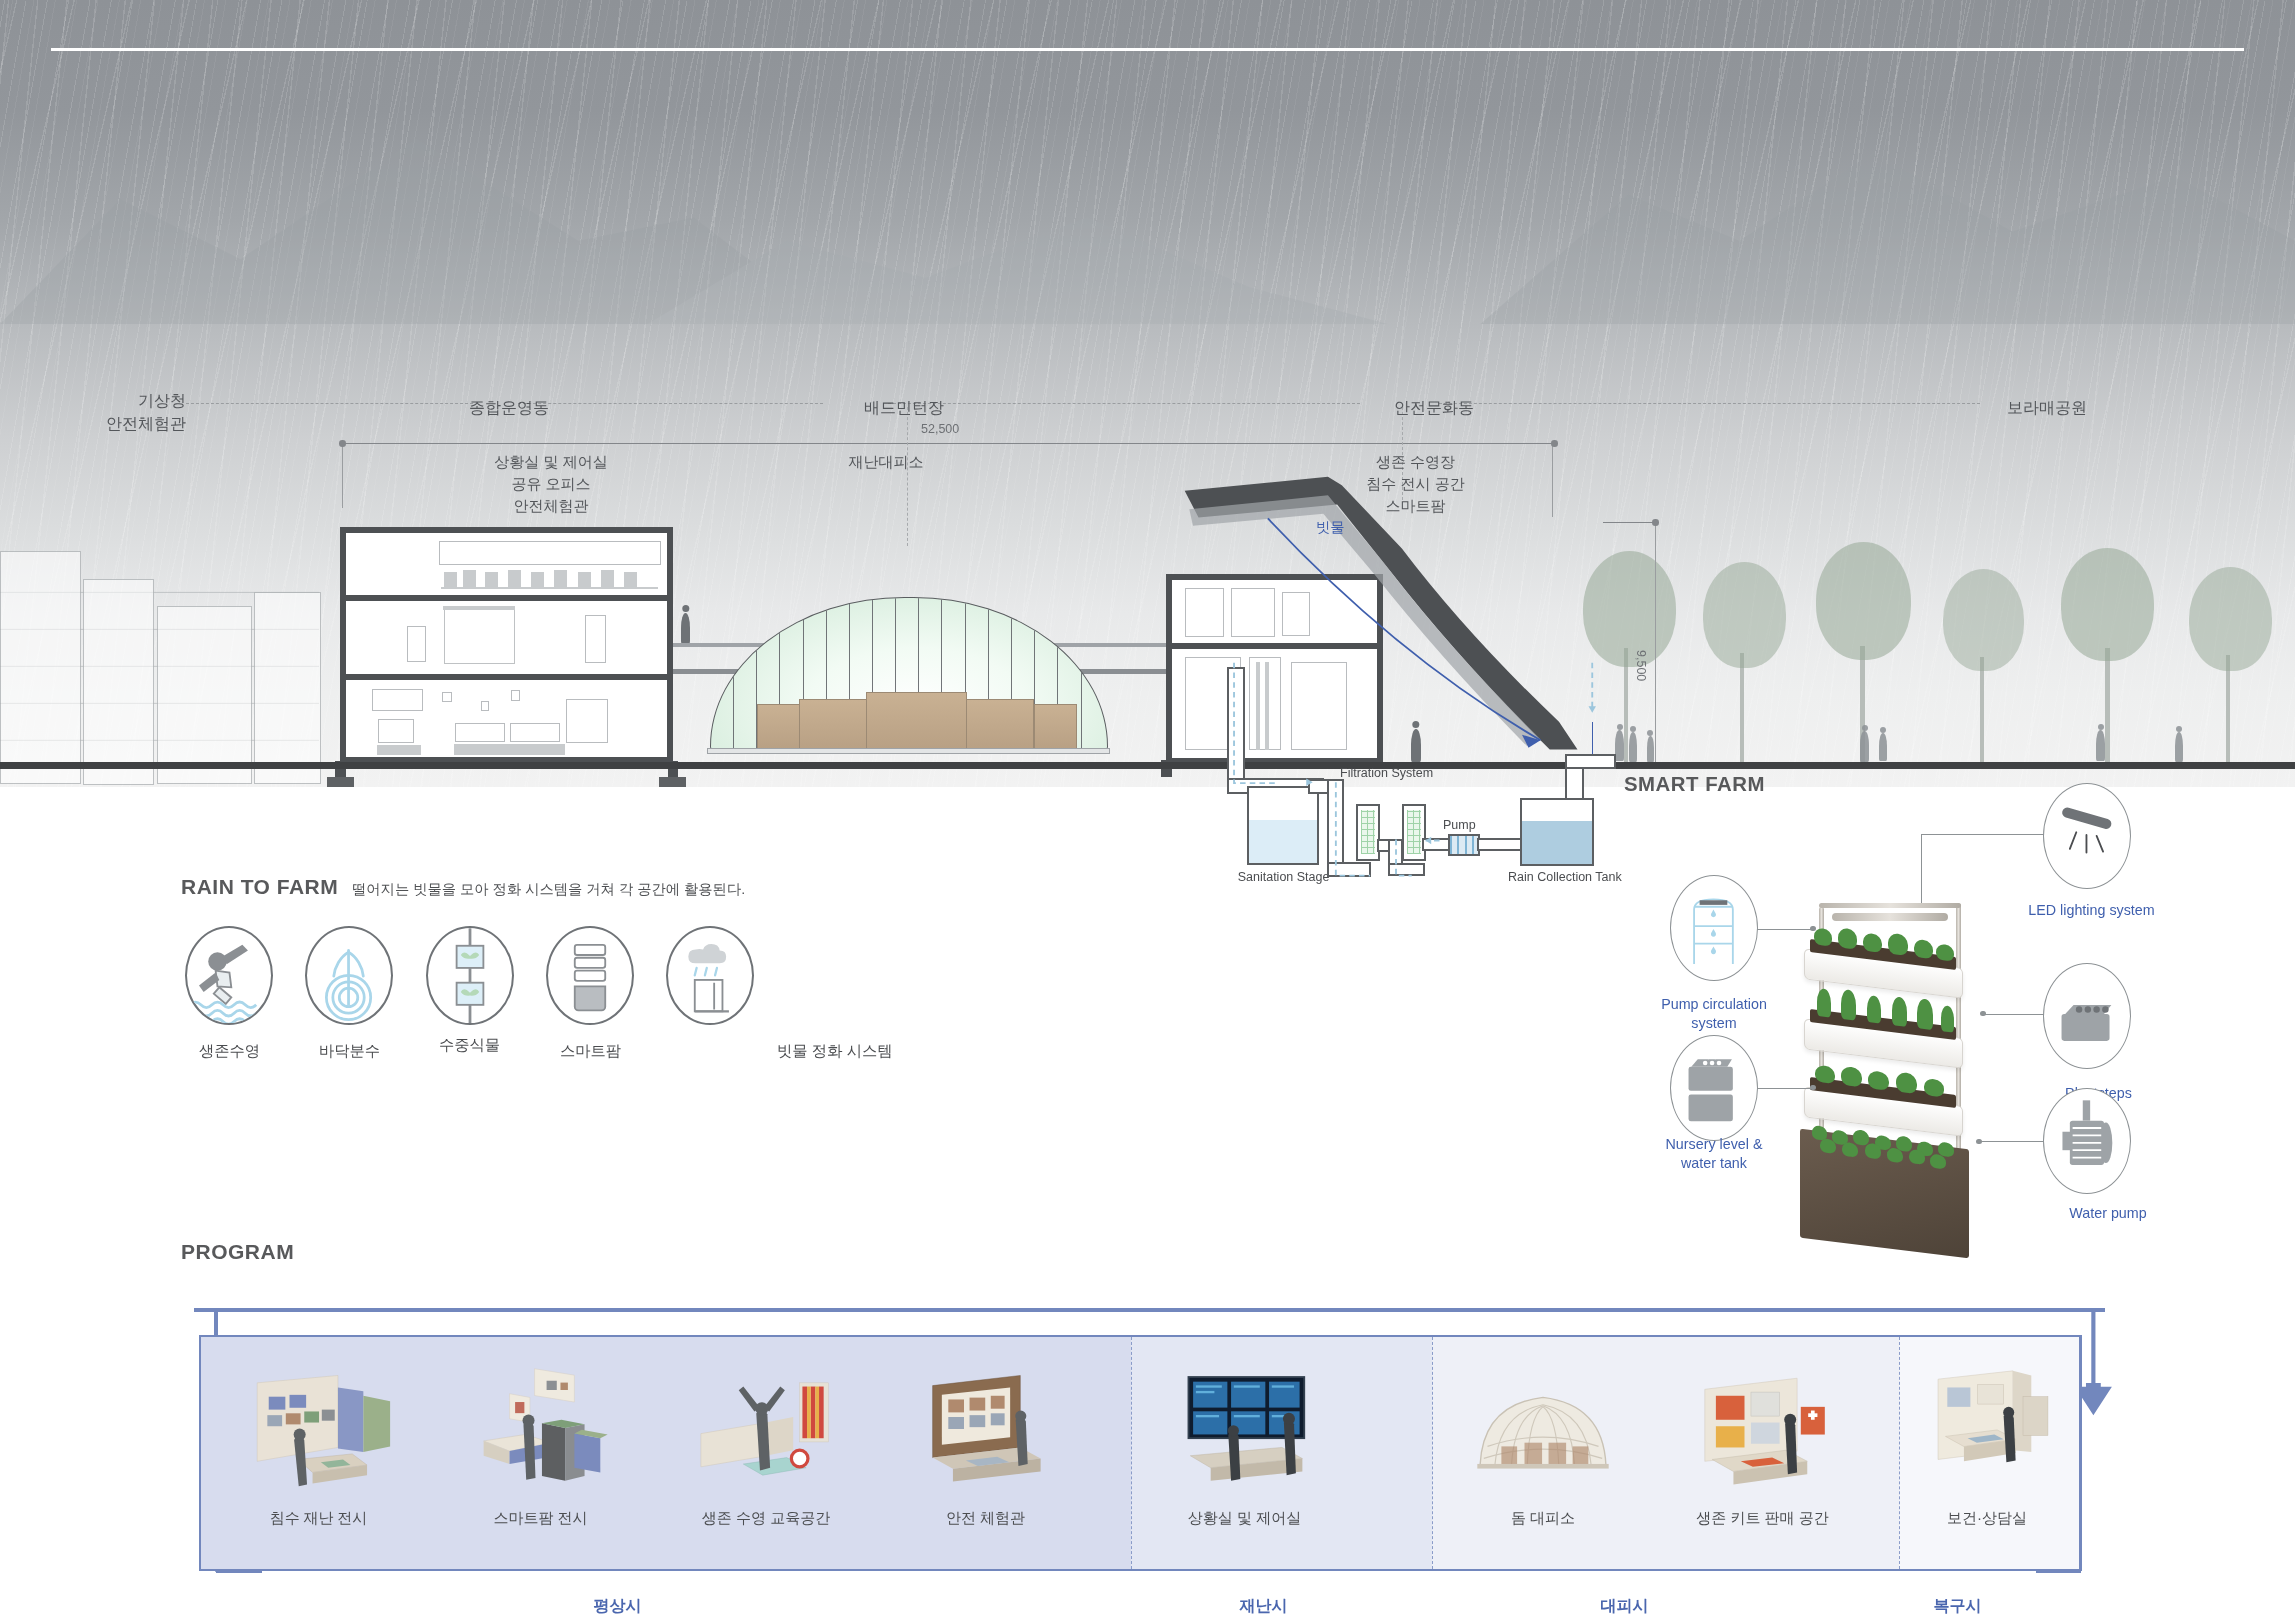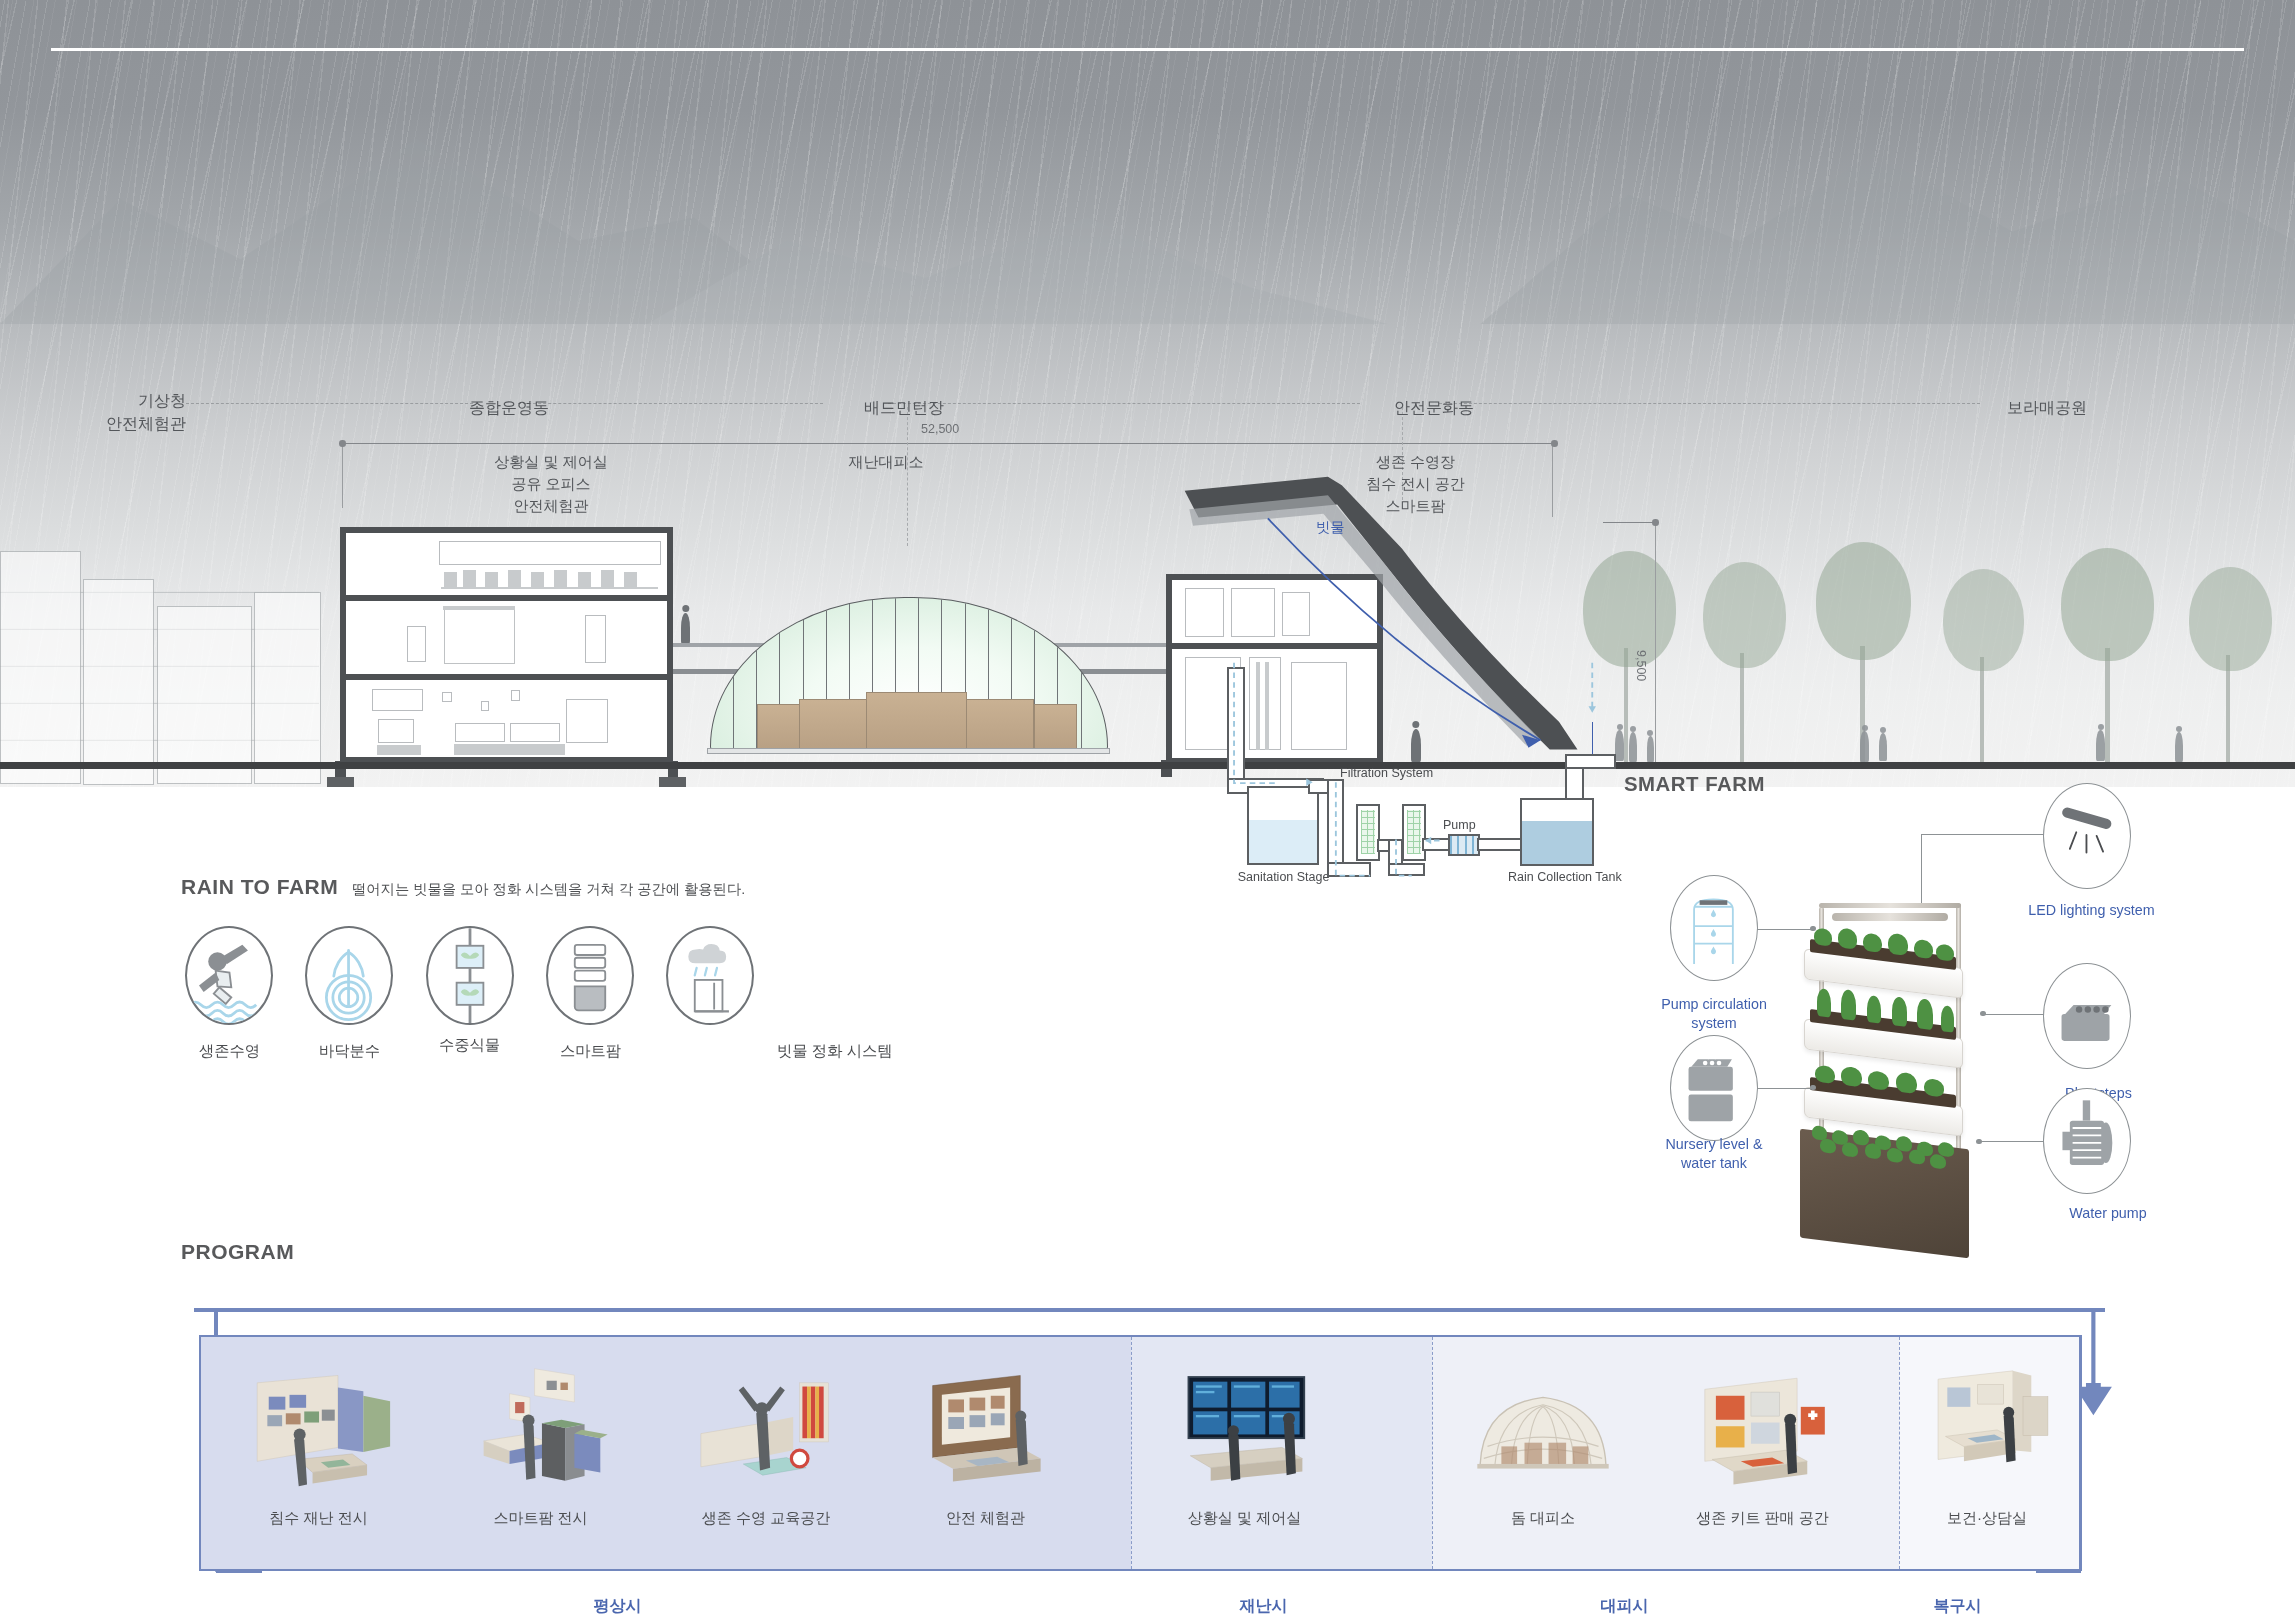--- a/index.html
+++ b/index.html
@@ -805,21 +805,21 @@
           <rect x="140" y="34" width="56" height="42" fill="#e8e3d7" stroke="#c7bfaf"></rect>
           <polygon points="70,146 182,132 222,152 110,168" fill="#e6ded0" stroke="#c8bfae"></polygon>
           <polygon points="110,168 110,200 222,182 222,152" fill="#d2c9b8"></polygon>
           <polygon points="118,150 176,142 196,152 138,160" fill="#9fb6c8"></polygon>
           <path d="M196 102 q16 -10 22 4 l4 92 -20 4 -6 -100Z" fill="#3c4044"></path>
           <circle cx="207" cy="94" r="12" fill="#3c4044"></circle>
           <rect x="238" y="60" width="54" height="84" fill="#dcd5c7" stroke="#c2b9a7"></rect>
         </svg>
       </div>
 
-      <div class="prog-label" style="left:39px;top:172px;width:157px;">침수 재난 전시</div>
+      <div class="prog-label" style="left:39px;top:172px;width:157px;font-family:Liberation Serif, serif;">침수 재난 전시</div>
       <div class="prog-label" style="left:261px;top:172px;width:157px;">스마트팜 전시</div>
       <div class="prog-label" style="left:484px;top:172px;width:162px;">생존 수영 교육공간</div>
       <div class="prog-label" style="left:708px;top:172px;width:153px;">안전 체험관</div>
       <div class="prog-label" style="left:965px;top:172px;width:157px;">상황실 및 제어실</div>
       <div class="prog-label" style="left:1268px;top:172px;width:148px;">돔 대피소</div>
       <div class="prog-label" style="left:1478px;top:172px;width:167px;">생존 키트 판매 공간</div>
       <div class="prog-label" style="left:1712px;top:172px;width:148px;">보건·상담실</div>
     </div>
 
     <div class="phase-title" style="left:534px;top:356px;width:167px;">평상시</div>

